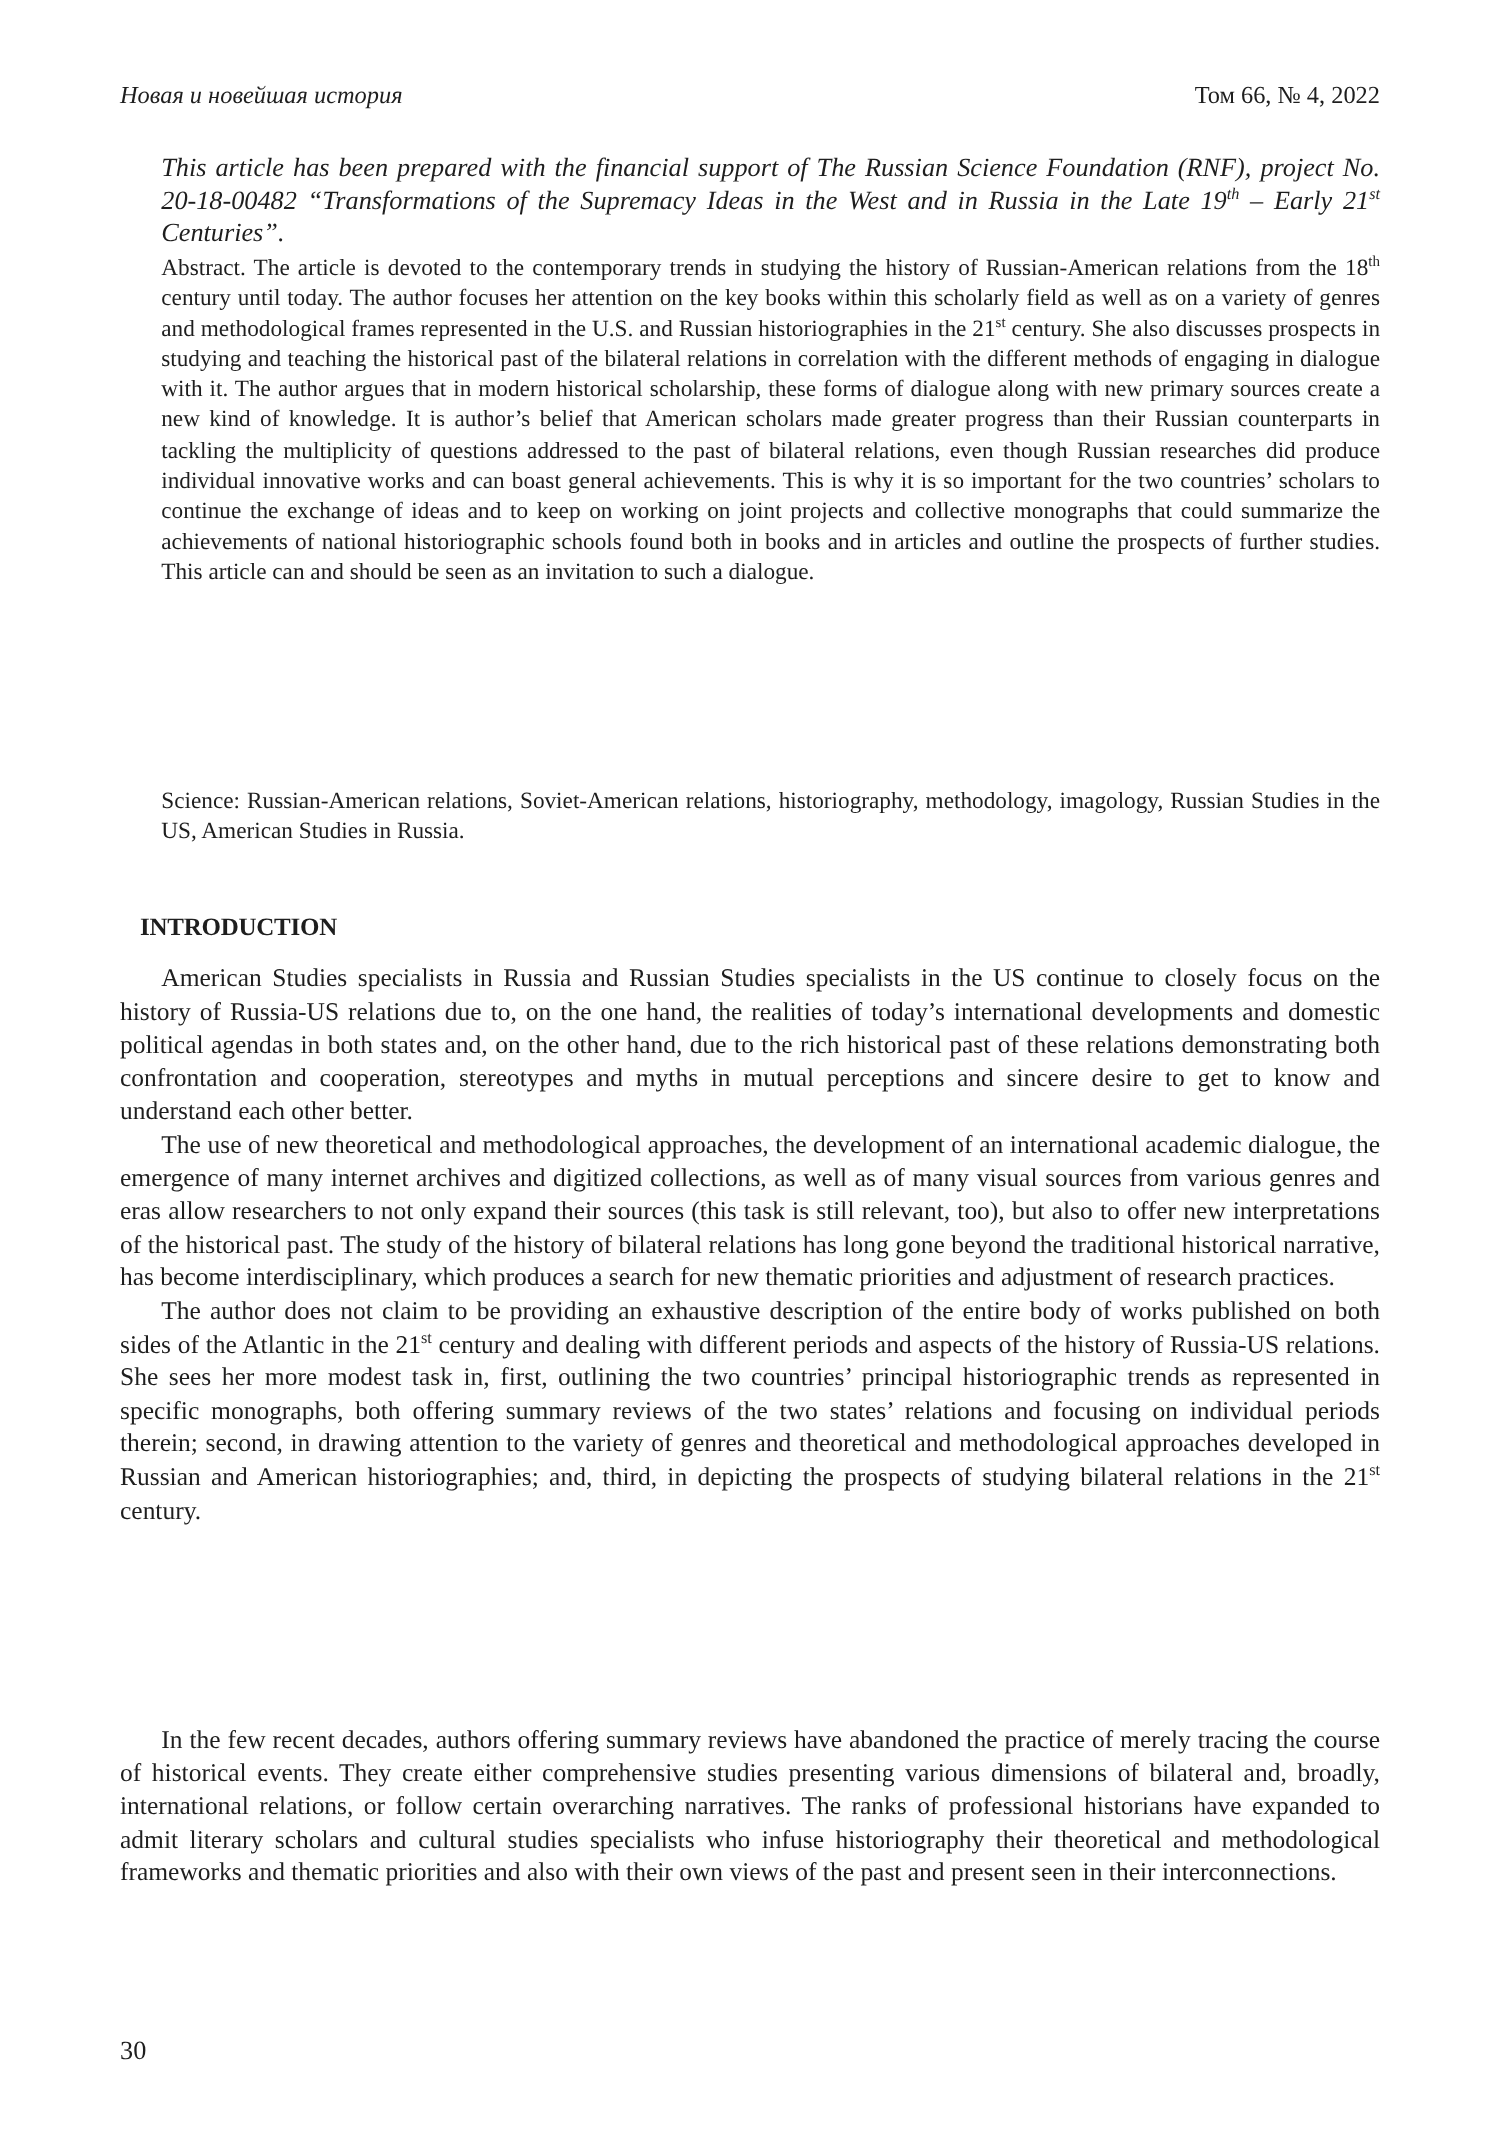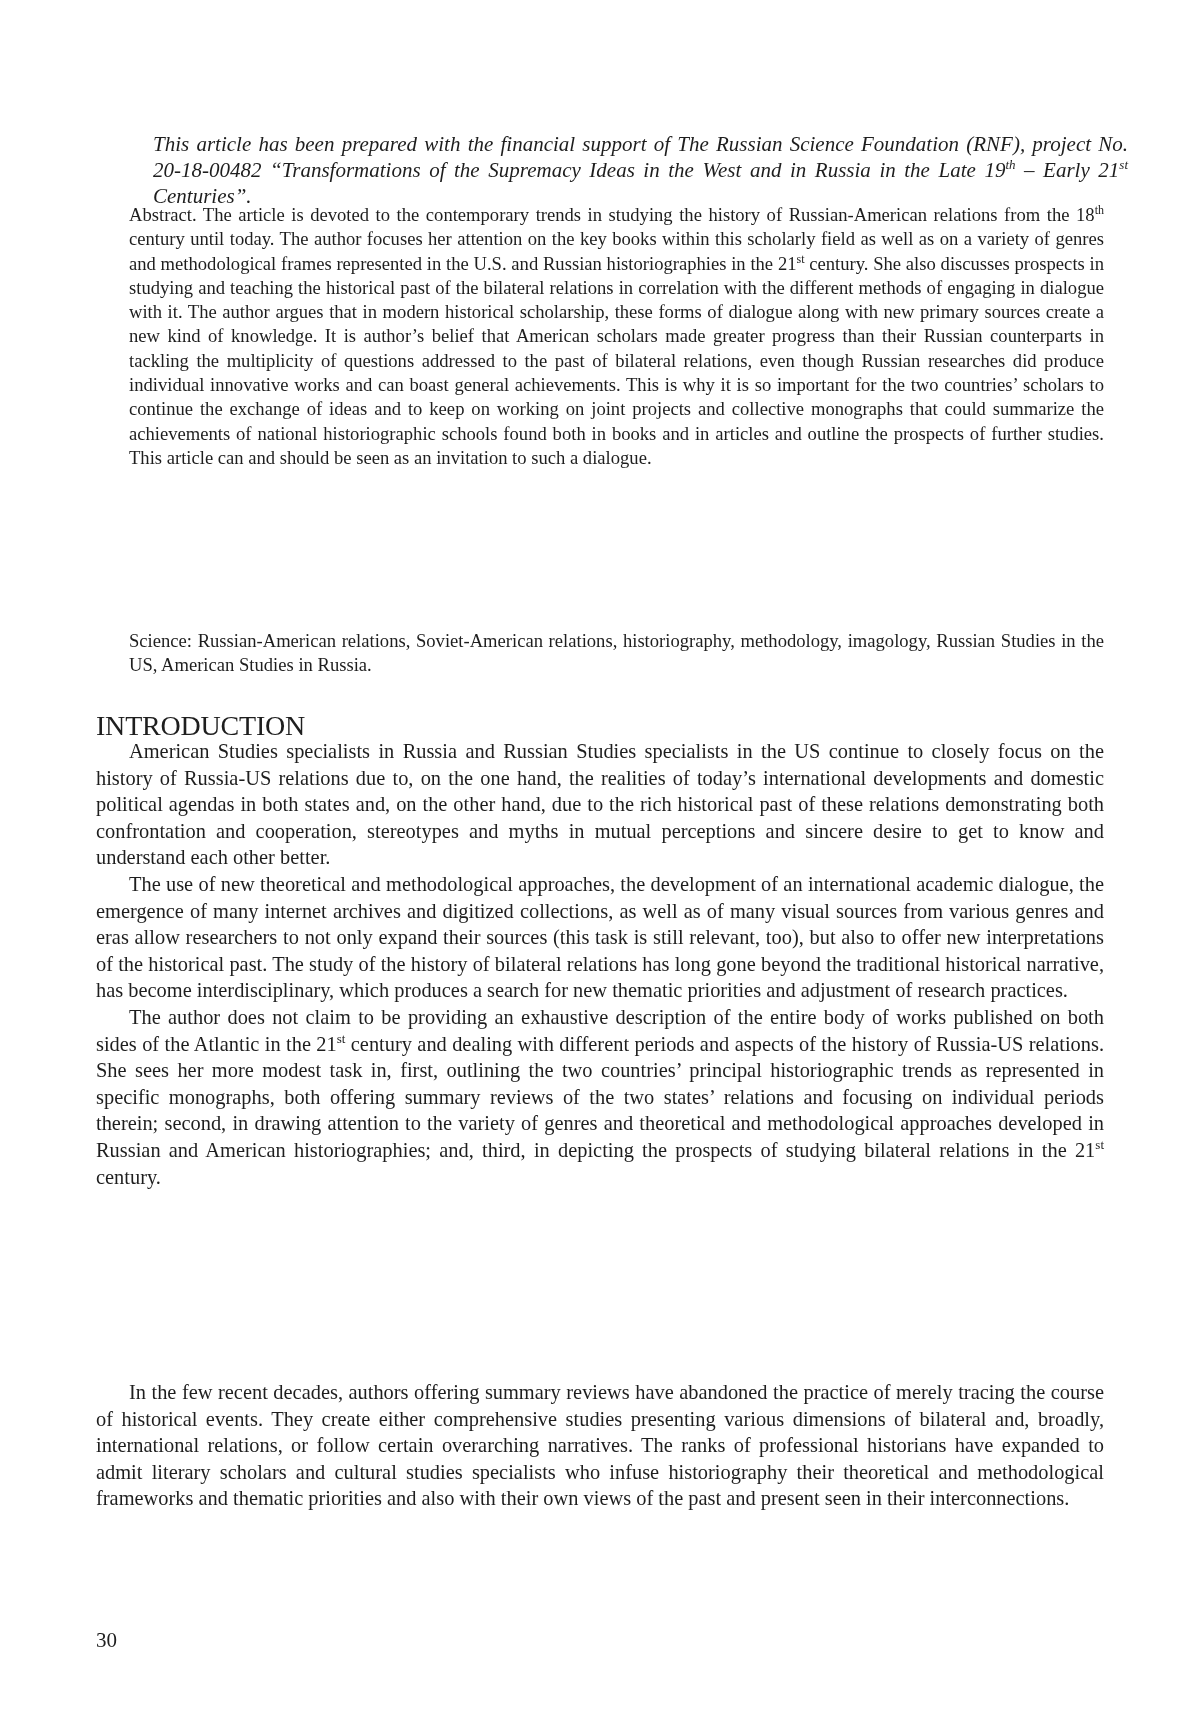--- a/index.html
+++ b/index.html
@@ -1,39 +1,43 @@
 <!DOCTYPE html>
 <html><head>
 <meta charset="utf-8">
 <style>
   html, body { margin: 0; padding: 0; background: #ffffff; }
   body { width: 1200px; height: 1719px; position: relative; overflow: hidden; color: #1e1e1e; font-family: "Liberation Serif", "DejaVu Serif", serif; }
   .page { position: absolute; left: 0; top: 0; width: 1200px; height: 1719px; }
   .running-header { position: absolute; left: 96px; top: 66px; width: 1008px; height: 24px; font-size: 19.5px; }
   .rh-left { position: absolute; left: 0; top: 0; font-style: italic; }
   .rh-right { position: absolute; right: 0; top: 0; }
-  .funding { position: absolute; left: 129px; top: 131px; width: 975px; font-style: italic; font-size: 21px; line-height: 26px; text-align: justify; margin-left: 24px; }
+  .funding { position: absolute; left: 129px; top: 121px; width: 975px; font-style: italic; font-size: 21px; line-height: 26px; text-align: justify; }
   .funding sup { font-size: 13px; line-height: 0; }
   .abstract { position: absolute; left: 129px; top: 203px; width: 975px; font-size: 18.6px; line-height: 24.3px; text-align: justify; hyphens: manual; }
   .abstract sup { font-size: 12px; line-height: 0; }
   .keywords { position: absolute; left: 129px; top: 629px; width: 975px; font-size: 18.6px; line-height: 24.3px; text-align: justify; }
   .label-it { }
   .section { position: absolute; left: 96px; width: 1008px; }
-  .section h2 { margin: 0; font-size: 28px; font-weight: normal; line-height: 24px; letter-spacing: -0.2px; }
+  .section h2 { margin: 16px; font-size: 20px; font-weight: bold; line-height: 24px; letter-spacing: -0.2px; }
   .section p { margin: 0; font-size: 20.4px; line-height: 26.6px; text-align: justify; text-indent: 33px; }
   .section p sup { font-size: 13px; line-height: 0; }
   .intro { top: 714px; }
   .history { top: 1379px; }
   .page-number { position: absolute; left: 96px; top: 1628px; font-size: 21px; }
 </style>
 </head>
 <body>
 
 <div class="page">
 
+  <div class="running-header">
+    <span class="rh-left">Новая и новейшая история</span>
+    <span class="rh-right">Том 66, № 4, 2022</span>
+  </div>
 
   <div class="funding"><span>This article has been prepared with the financial support of The Russian Science Foundation (RNF), project No. 20-18-00482 “Transformations of the Supremacy Ideas in the West and in Russia in the Late 19</span><sup>th</sup><span> – Early 21</span><sup>st</sup><span> Centuries”.</span></div>
 
   <div class="abstract"><span class="label-it">Abstract</span><span>. The article is devoted to the contemporary trends in studying the history of Russian-Amer­ican relations from the 18</span><sup>th</sup><span> century until today. The author focuses her attention on the key books within this scholarly field as well as on a variety of genres and methodological frames represented in the U.S. and Russian historiographies in the 21</span><sup>st</sup><span> century. She also discusses prospects in study­ing and teaching the historical past of the bilateral relations in correlation with the different meth­ods of engaging in dialogue with it. The author argues that in modern historical scholarship, these forms of dialogue along with new primary sources create a new kind of knowledge. It is author’s belief that American scholars made greater progress than their Russian counterparts in tackling the multiplicity of questions addressed to the past of bilateral relations, even though Russian researches did produce individual innovative works and can boast general achievements. This is why it is so important for the two countries’ scholars to continue the exchange of ideas and to keep on working on joint projects and collective monographs that could summarize the achievements of national historiographic schools found both in books and in articles and outline the prospects of further studies. This article can and should be seen as an invitation to such a dialogue.</span></div>
 
   <div class="keywords"><span class="label-it">Science</span><span>: Russian-American relations, Soviet-American relations, historiography, methodology, imagology, Russian Studies in the US, American Studies in Russia.</span></div>
 
   <div class="section intro">
     <h2>INTRODUCTION</h2>
     <p>American Studies specialists in Russia and Russian Studies specialists in the US continue to closely focus on the history of Russia-US relations due to, on the one hand, the realities of today’s international developments and domestic political agendas in both states and, on the other hand, due to the rich historical past of these relations demonstrating both confrontation and cooperation, stereotypes and myths in mutual perceptions and sincere desire to get to know and understand each other better.</p>

